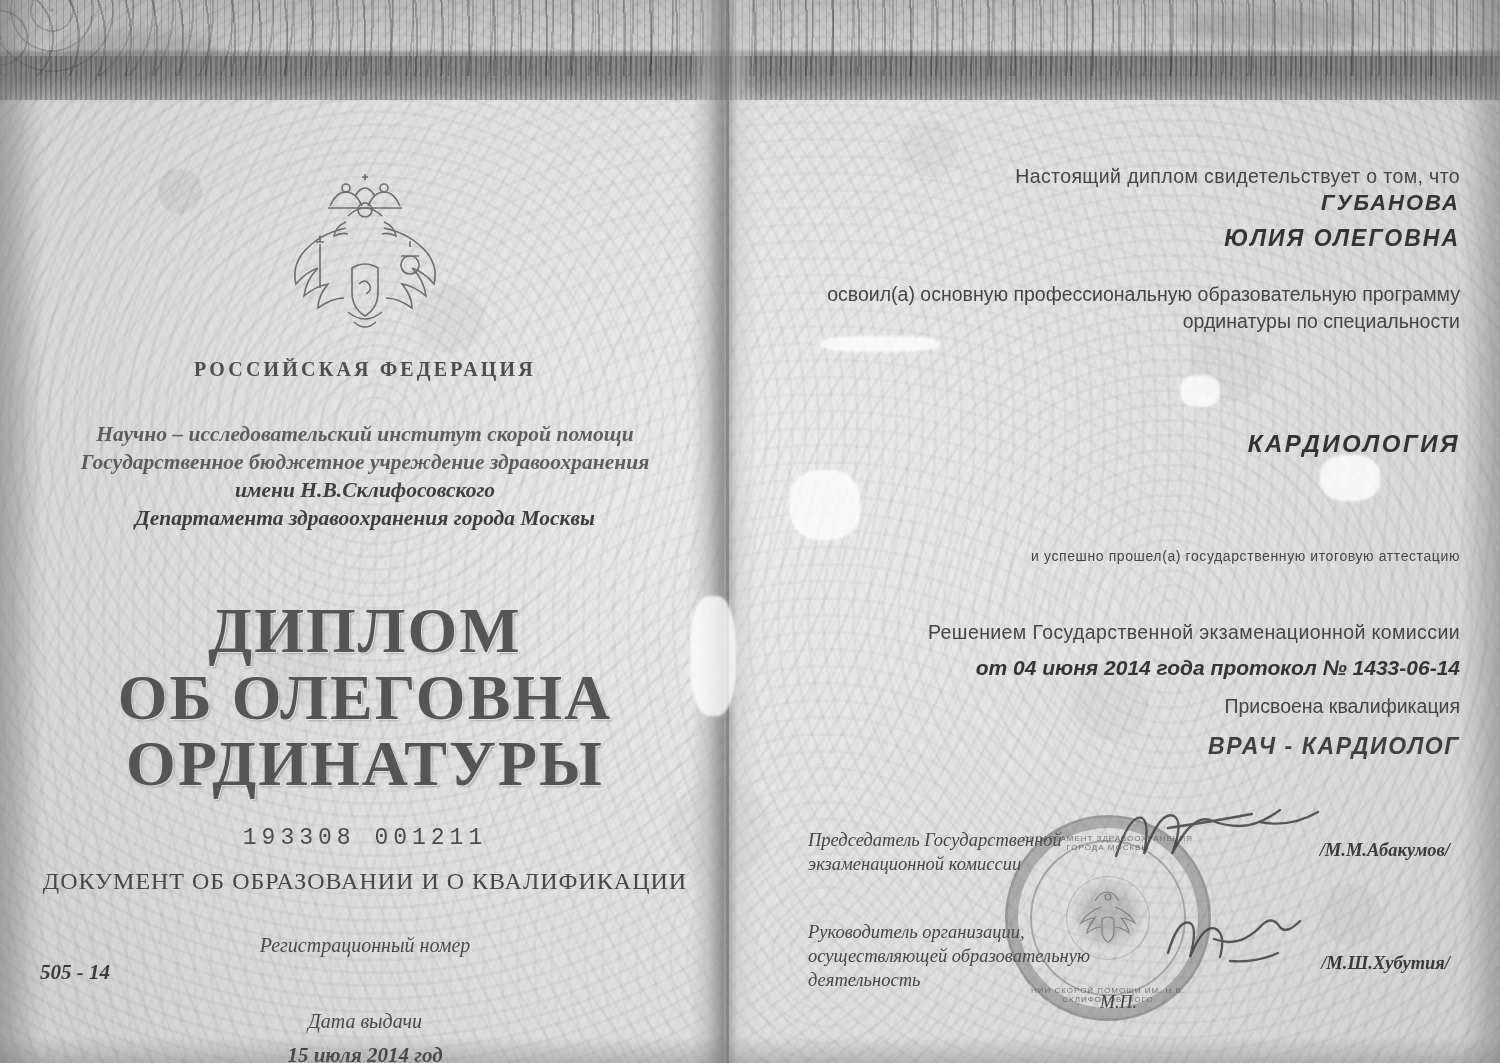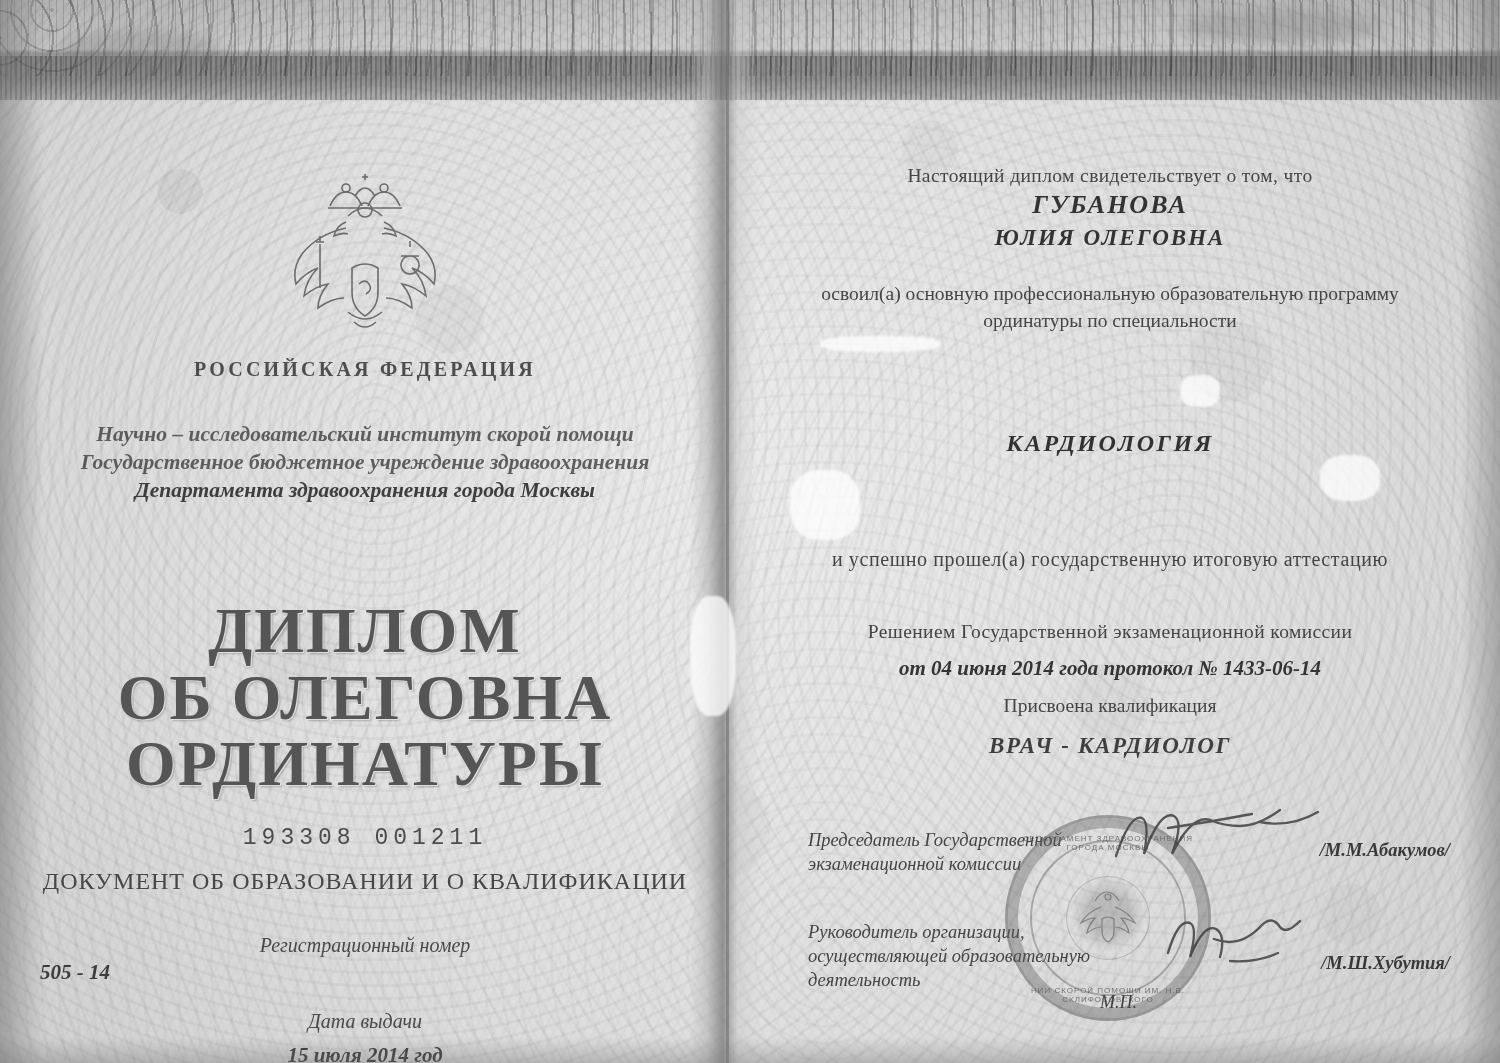--- a/index.html
+++ b/index.html
@@ -222,31 +222,31 @@
   }
   .date-value {
     position: absolute; top: 1011px; left: 0; width: 650px;
     text-align: center; font-size: 21px; font-weight: bold; font-style: italic; color: #3a3936;
   }
 
   
   .r-line {
     position: absolute;
     width: 700px;
-    text-align: center;
+    text-align: right;
     color: #45443f;
-    font-family: Liberation Serif, serif;
+    font-family: Liberation Sans, sans-serif;
   }
   .r-intro { top: 165px; font-size: 19.5px; letter-spacing: .4px; }
-  .r-surname { top: 190px; font-size: 26px; font-weight: bold; font-style: italic; letter-spacing: 2px; color: #343330; }
+  .r-surname { top: 190px; font-size: 22px; font-weight: bold; font-style: italic; letter-spacing: 2px; color: #343330; }
   .r-name { top: 225px; font-size: 23px; font-weight: bold; font-style: italic; letter-spacing: 2px; color: #343330; }
   .r-prog1 { top: 283px; font-size: 19.5px; }
   .r-prog2 { top: 310px; font-size: 19.5px; }
   .r-speciality { top: 430px; font-size: 24px; font-weight: bold; font-style: italic; letter-spacing: 2.5px; color: #333230; }
-  .r-attest { top: 548px; font-size: 20px; letter-spacing: .6px; }
+  .r-attest { top: 548px; font-size: 14px; letter-spacing: .6px; }
   .r-decision { top: 621px; font-size: 19.5px; letter-spacing: .4px; }
   .r-protocol { top: 656px; font-size: 21px; font-weight: bold; font-style: italic; color: #353431; }
   .r-qual-label { top: 695px; font-size: 19.5px; }
   .r-qualification { top: 733px; font-size: 23px; font-weight: bold; font-style: italic; letter-spacing: 1.6px; color: #0c4a6e; }
   .sig-role {
     position: absolute;
     left: 48px;
     font-size: 18.5px;
     font-style: italic;
     line-height: 24px;
@@ -373,20 +373,21 @@
             <path d="M88 140 q17 14 34 0 M94 150 q11 10 22 0"></path>
           </g>
         </svg>
       </span>
       <div class="rf-label">РОССИЙСКАЯ ФЕДЕРАЦИЯ</div>
     </div>
 
     <div class="institution">
       <div class="faded">Научно – исследовательский институт скорой помощи</div>
       <div class="faded">Государственное бюджетное учреждение здравоохранения</div>
+      <div>имени Н.В.Склифосовского</div>
       <div>Департамента здравоохранения города Москвы</div>
     </div>
 
     <div class="title-block">
       <div class="line l1">ДИПЛОМ</div>
       <div class="line l2">ОБ ОЛЕГОВНА</div>
       <div class="line l3">ОРДИНАТУРЫ</div>
     </div>
 
     <div class="serial">193308 001211</div>

